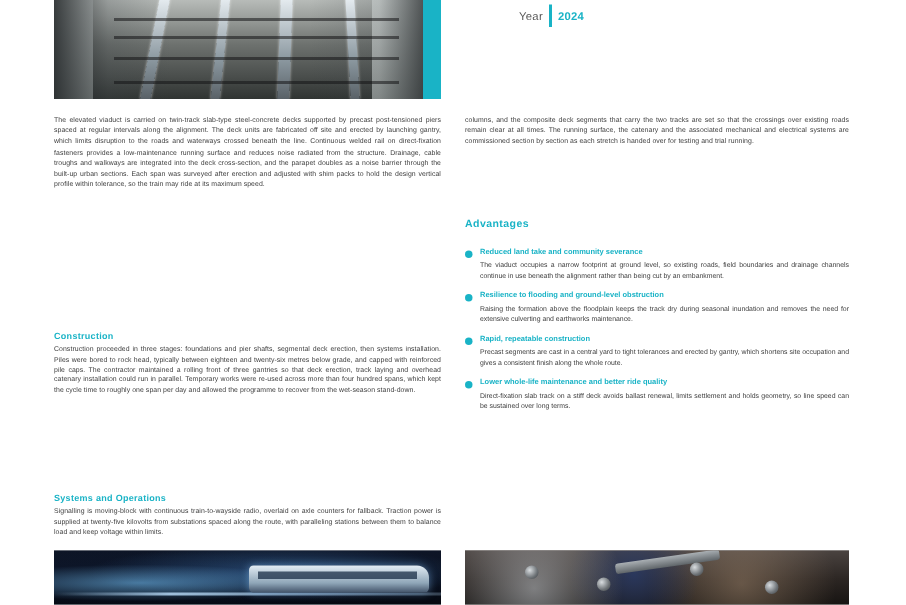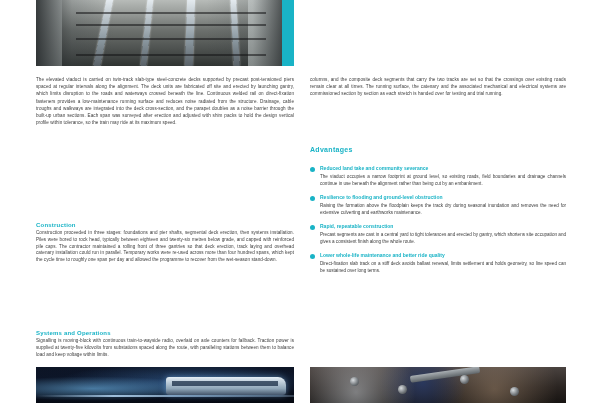--- a/index.html
+++ b/index.html
@@ -252,20 +252,25 @@
     <div class="rail-line rl2"></div>
     <div class="rail-line rl3"></div>
     <div class="rail-line rl4"></div>
     <div class="sleeper" style="top:14px"></div>
     <div class="sleeper" style="top:26px"></div>
     <div class="sleeper" style="top:40px"></div>
     <div class="sleeper" style="top:56px"></div>
     <div class="teal-strip"></div>
   </div>
 
+  <div class="top-right-frag">
+    <span class="txt-a">Year</span>
+    <span class="bar"></span>
+    <span class="txt-b">2024</span>
+  </div>
 
   <div class="col-left" style="top:76px;">
     <div class="body-text">The elevated viaduct is carried on twin-track slab-type steel-concrete decks supported by precast post-tensioned piers spaced at regular intervals along the alignment. The deck units are fabricated off site and erected by launching gantry, which limits disruption to the roads and waterways crossed beneath the line. Continuous welded rail on direct-fixation fasteners provides a low-maintenance running surface and reduces noise radiated from the structure. Drainage, cable troughs and walkways are integrated into the deck cross-section, and the parapet doubles as a noise barrier through the built-up urban sections. Each span was surveyed after erection and adjusted with shim packs to hold the design vertical profile within tolerance, so the train may ride at its maximum speed.</div>
   </div>
 
   <div class="col-left" style="top:222px;">
     <div class="sec-head">Construction</div>
     <div class="body-text tight">Construction proceeded in three stages: foundations and pier shafts, segmental deck erection, then systems installation. Piles were bored to rock head, typically between eighteen and twenty-six metres below grade, and capped with reinforced pile caps. The contractor maintained a rolling front of three gantries so that deck erection, track laying and overhead catenary installation could run in parallel. Temporary works were re-used across more than four hundred spans, which kept the cycle time to roughly one span per day and allowed the programme to recover from the wet-season stand-down.</div>
   </div>
 

